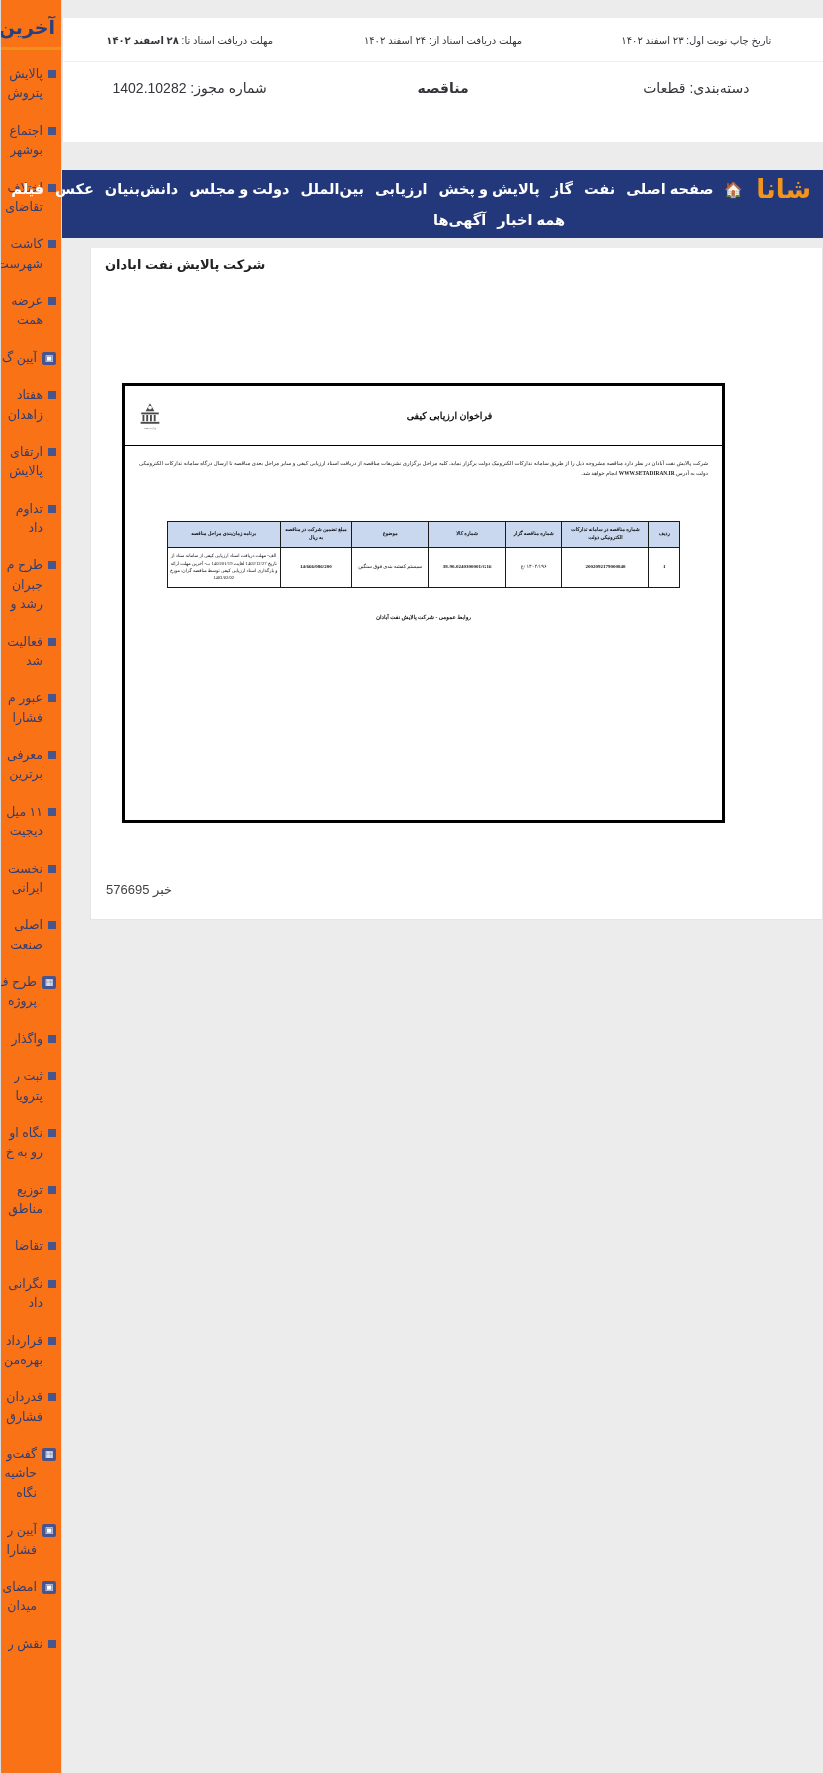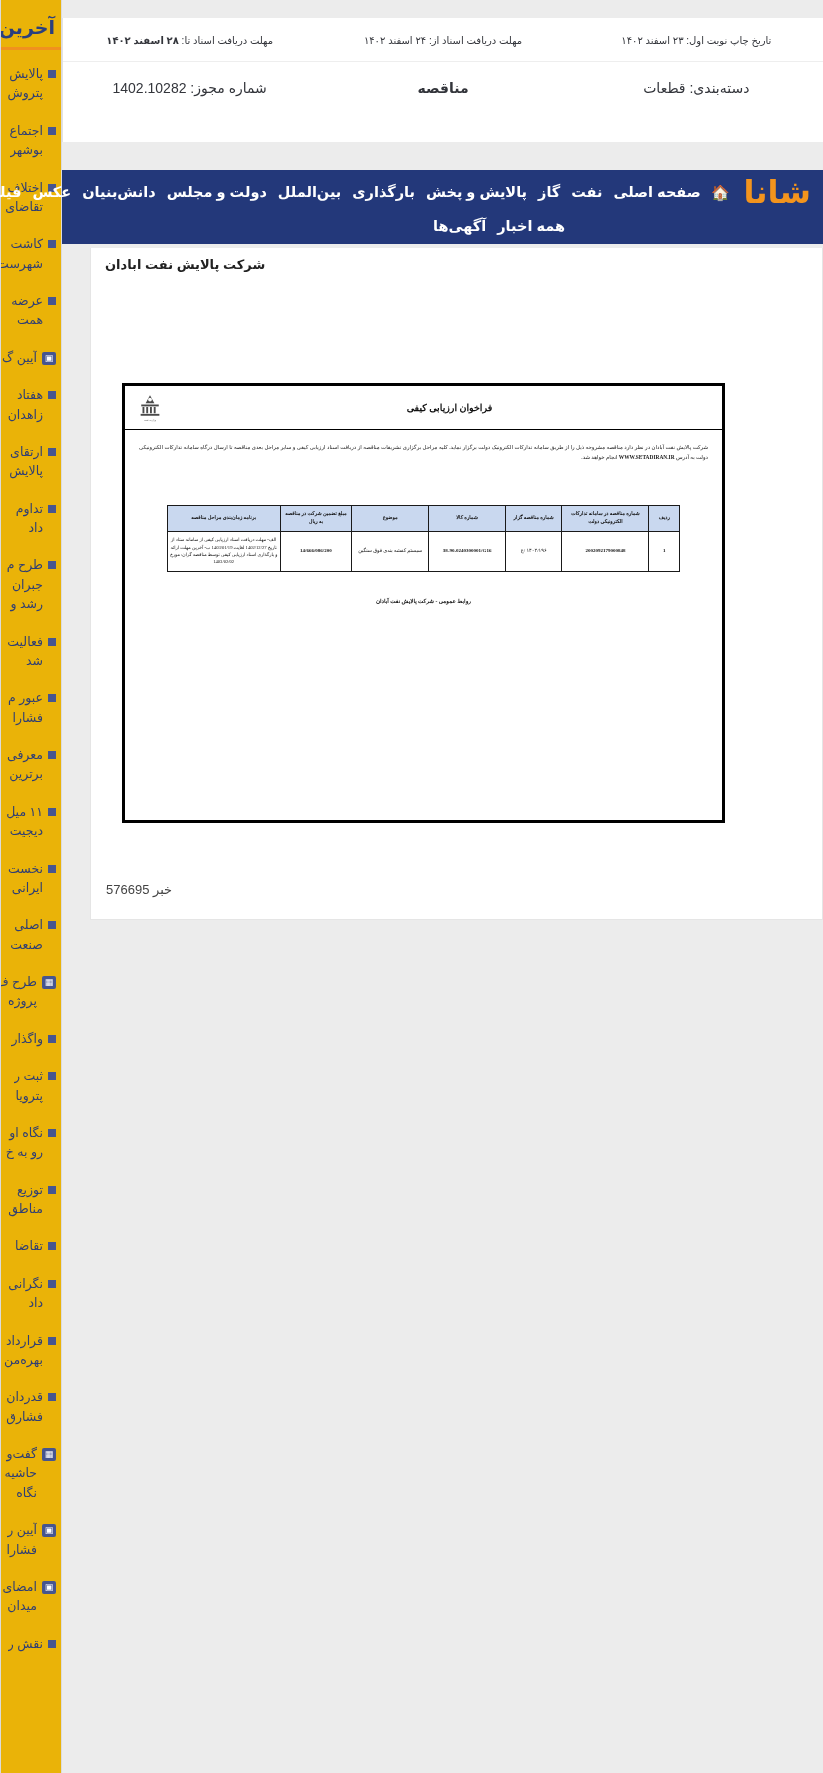--- a/index.html
+++ b/index.html
@@ -55,21 +55,21 @@
   .top-row.r2 .cell { font-size: 14px; }
   .bold { font-weight: bold; }
 
   
   .rail {
     position: absolute;
     top: 0;
     left: 0;
     width: 62px;
     height: 1773px;
-    background: #eab308;
+    background: #f97316;
     border-left: 1px solid #dcdcdc;
     border-right: 1px solid #dcdcdc;
     overflow: hidden;
   }
   .rail-title {
     font-size: 19px;
     font-weight: bold;
     color: #2a3f7e;
     padding: 16px 6px 8px 4px;
     text-align: right;
@@ -122,21 +122,21 @@
   }
   .nav-row {
     display: flex;
     flex-direction: row;
     align-items: center;
     gap: 11px;
     white-space: nowrap;
     justify-content: flex-start;
   }
   .logo {
-    font-size: 32px;
+    font-size: 26px;
     font-weight: bold;
     color: #f3941d;
     letter-spacing: -1px;
     line-height: 1;
     padding: 0 2px;
   }
   .home-ic {
     font-size: 15px;
     color: #ffffff;
     line-height: 1;
@@ -218,21 +218,21 @@
     z-index: 4;
     font-family: "Liberation Serif", "DejaVu Serif", serif;
   }
   .doc-head {
     display: flex;
     flex-direction: row;
     align-items: center;
     justify-content: space-between;
     border-bottom: 1.5px solid #000;
     padding: 6px 12px 7px 12px;
-    height: 44px;
+    height: 60px;
   }
   .doc-emblem {
     width: 26px; height: 30px;
     opacity: .85;
   }
   .doc-title {
     flex: 1 1 auto;
     text-align: center;
     font-size: 9.5px;
     font-weight: bold;
@@ -323,21 +323,21 @@
   </div>
 
   <nav class="navbar">
     <div class="nav-row">
       <span class="logo">شانا</span>
       <span class="home-ic">🏠</span>
       <a class="nav-link" href="#">صفحه اصلی</a>
       <a class="nav-link" href="#">نفت</a>
       <a class="nav-link" href="#">گاز</a>
       <a class="nav-link" href="#">پالایش و پخش</a>
-      <a class="nav-link" href="#">بارگذاری</a>
+      <a class="nav-link" href="#">ارزیابی</a>
       <a class="nav-link" href="#">بین‌الملل</a>
       <a class="nav-link" href="#">دولت و مجلس</a>
       <a class="nav-link" href="#">دانش‌بنیان</a>
       <a class="nav-link" href="#">عکس</a>
       <a class="nav-link" href="#">فیلم</a>
     </div>
     <div class="nav-row second">
       <a class="nav-link" href="#">همه اخبار</a>
       <a class="nav-link" href="#">آگهی‌ها</a>
     </div>

